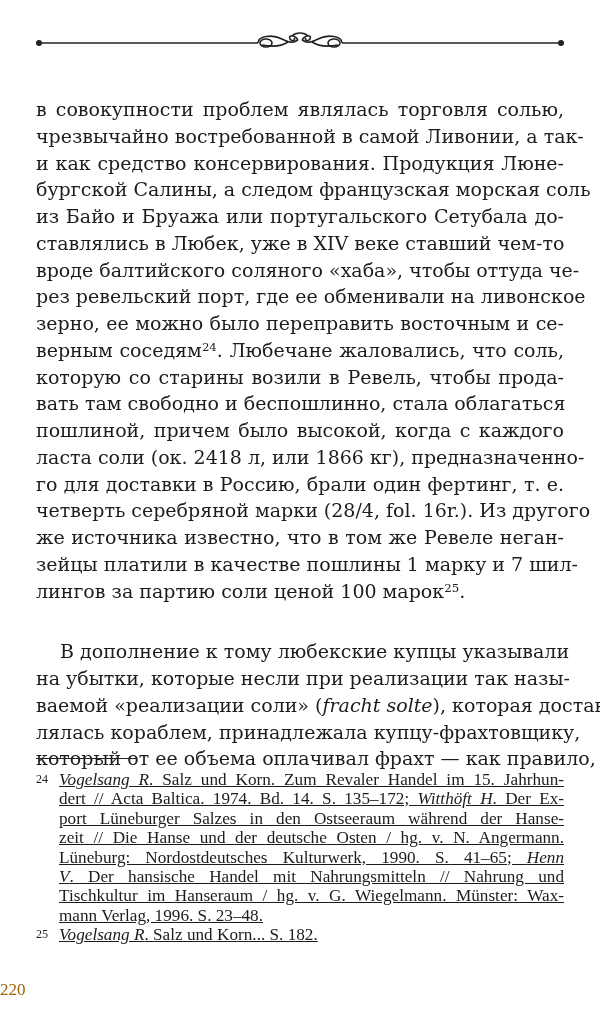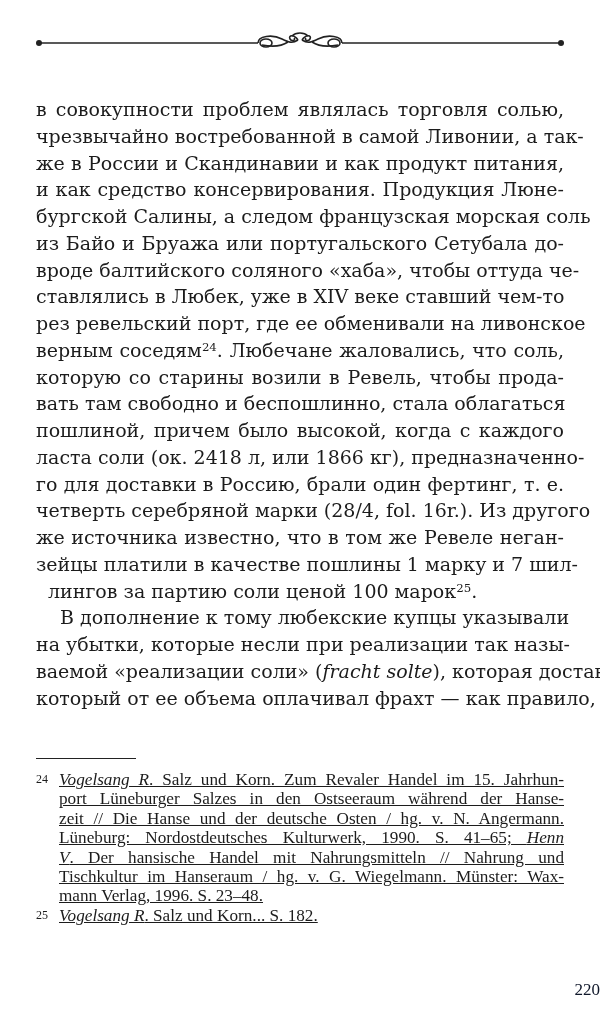--- a/index.html
+++ b/index.html
@@ -4,36 +4,36 @@
 <style>
   html, body { margin:0; padding:0; background:#ffffff; }
   body { width:600px; height:1025px; position:relative; overflow:hidden; color:#1a1a1a; }
   .ornament { position:absolute; left:36px; top:30px; width:528px; height:24px; }
   .body-text {
     position:absolute; left:36px; top:96px; width:528px;
     font-family:"DejaVu Serif", "Liberation Serif", serif;
     font-size:19px; line-height:26.75px; color:#1c1c1c;
   }
   .line { display:block; white-space:nowrap; text-align:justify; text-align-last:justify; height:26.75px; }
-  .line.last { text-align-last:left;margin-left:12px; }
-  .line.indent { padding-left:24px; }
+  .line.last { text-align-last:left; }
+  .line.indent { padding-left:24px;margin-top:34px; }
   sup { font-size:0.62em; line-height:0; vertical-align:0.55em; }
   .fn-rule { position:absolute; left:36px; top:758px; width:100px; height:0; border-top:1.2px solid #222; }
   .footnotes {
     position:absolute; left:36px; top:770px; width:528px;
     font-family:"Liberation Serif", "DejaVu Serif", serif;
     font-size:17.2px; line-height:19.4px; color:#1c1c1c;
   }
   .fn { position:relative; padding-left:23px; }
   .fn-num { position:absolute; left:0; top:0; font-size:12px; }
   .fn-line { display:block; white-space:nowrap; text-align:justify; text-align-last:justify; height:19.4px;text-decoration:underline; }
   .fn-line.last { text-align-last:left; }
   .page-number {
-    position:absolute; left:0; width:600px; top:980px; text-align:right;
-    font-family:"Liberation Serif", "DejaVu Serif", serif; font-size:17px; color:#0f172a;
+    position:absolute; left:0; width:600px; top:980px; text-align:left;
+    font-family:"Liberation Serif", "DejaVu Serif", serif; font-size:17px; color:#a16207;
   }
   i { font-style:italic; }
 </style>
 </head>
 <body>
 
 <svg class="ornament" viewBox="0 0 528 24" xmlns="http://www.w3.org/2000/svg">
   <circle cx="3" cy="13" r="3" fill="#222"></circle>
   <circle cx="525" cy="13" r="3" fill="#222"></circle>
   <line x1="3" y1="13" x2="222" y2="13" stroke="#222" stroke-width="1.6"></line>
@@ -47,49 +47,51 @@
     <path d="M302 15 C 292 17, 282 16, 276 12"></path>
     <ellipse cx="298" cy="13" rx="6" ry="4"></ellipse>
     <path d="M266 10 C 270 4, 276 5, 274 9 C 272 12, 268 10, 270 8"></path>
     <path d="M256 6 C 260 2, 268 2, 272 6"></path>
   </g>
 </svg>
 
 <div class="body-text">
   <span class="line">в совокупности проблем являлась торговля солью,</span>
   <span class="line">чрезвычайно востребованной в самой Ливонии, а так-</span>
-  <span class="line">же в России и Скандинавии и как продукт питания,</span>
   <span class="line">и как средство консервирования. Продукция Люне-</span>
   <span class="line">бургской Салины, а следом французская морская соль</span>
   <span class="line">из Байо и Бруажа или португальского Сетубала до-</span>
+  <span class="line">ставлялись в Любек, уже в XIV веке ставший чем-то</span>
   <span class="line">вроде балтийского соляного «хаба», чтобы оттуда че-</span>
-  <span class="line">ставлялись в Любек, уже в XIV веке ставший чем-то</span>
   <span class="line">рез ревельский порт, где ее обменивали на ливонское</span>
+  <span class="line">зерно, ее можно было переправить восточным и се-</span>
   <span class="line"><span>верным соседям</span><sup>24</sup><span>. Любечане жаловались, что соль,</span></span>
   <span class="line">которую со старины возили в Ревель, чтобы прода-</span>
   <span class="line">вать там свободно и беспошлинно, стала облагаться</span>
   <span class="line">пошлиной, причем было высокой, когда с каждого</span>
   <span class="line">ласта соли (ок. 2418 л, или 1866 кг), предназначенно-</span>
   <span class="line">го для доставки в Россию, брали один фертинг, т. е.</span>
   <span class="line">четверть серебряной марки (28/4, fol. 16r.). Из другого</span>
   <span class="line">же источника известно, что в том же Ревеле неган-</span>
   <span class="line">зейцы платили в качестве пошлины 1 марку и 7 шил-</span>
   <span class="line last"><span>лингов за партию соли ценой 100 марок</span><sup>25</sup><span>.</span></span>
   <span class="line indent">В дополнение к тому любекские купцы указывали</span>
   <span class="line">на убытки, которые несли при реализации так назы-</span>
   <span class="line"><span>ваемой «реализации соли» (</span><i>fracht solte</i><span>), которая достав-</span></span>
+  <span class="line">лялась кораблем, принадлежала купцу-фрахтовщику,</span>
   <span class="line">который от ее объема оплачивал фрахт — как правило,</span>
 </div>
 
 <div class="fn-rule"></div>
 
 <div class="footnotes">
   <div class="fn">
     <span class="fn-num">24</span>
     <span class="fn-line"><i>Vogelsang R</i><span>. Salz und Korn. Zum Revaler Handel im 15. Jahrhun-</span></span>
+    <span class="fn-line"><span>dert // Acta Baltica. 1974. Bd. 14. S. 135–172; </span><i>Witthöft H</i><span>. Der Ex-</span></span>
     <span class="fn-line">port Lüneburger Salzes in den Ostseeraum während der Hanse-</span>
     <span class="fn-line">zeit // Die Hanse und der deutsche Osten / hg. v. N. Angermann.</span>
     <span class="fn-line"><span>Lüneburg: Nordostdeutsches Kulturwerk, 1990. S. 41–65; </span><i>Henn</i></span>
     <span class="fn-line"><i>V</i><span>. Der hansische Handel mit Nahrungsmitteln // Nahrung und</span></span>
     <span class="fn-line">Tischkultur im Hanseraum / hg. v. G. Wiegelmann. Münster: Wax-</span>
     <span class="fn-line last">mann Verlag, 1996. S. 23–48.</span>
   </div>
   <div class="fn">
     <span class="fn-num">25</span>
     <span class="fn-line last"><i>Vogelsang R</i><span>. Salz und Korn... S. 182.</span></span>

